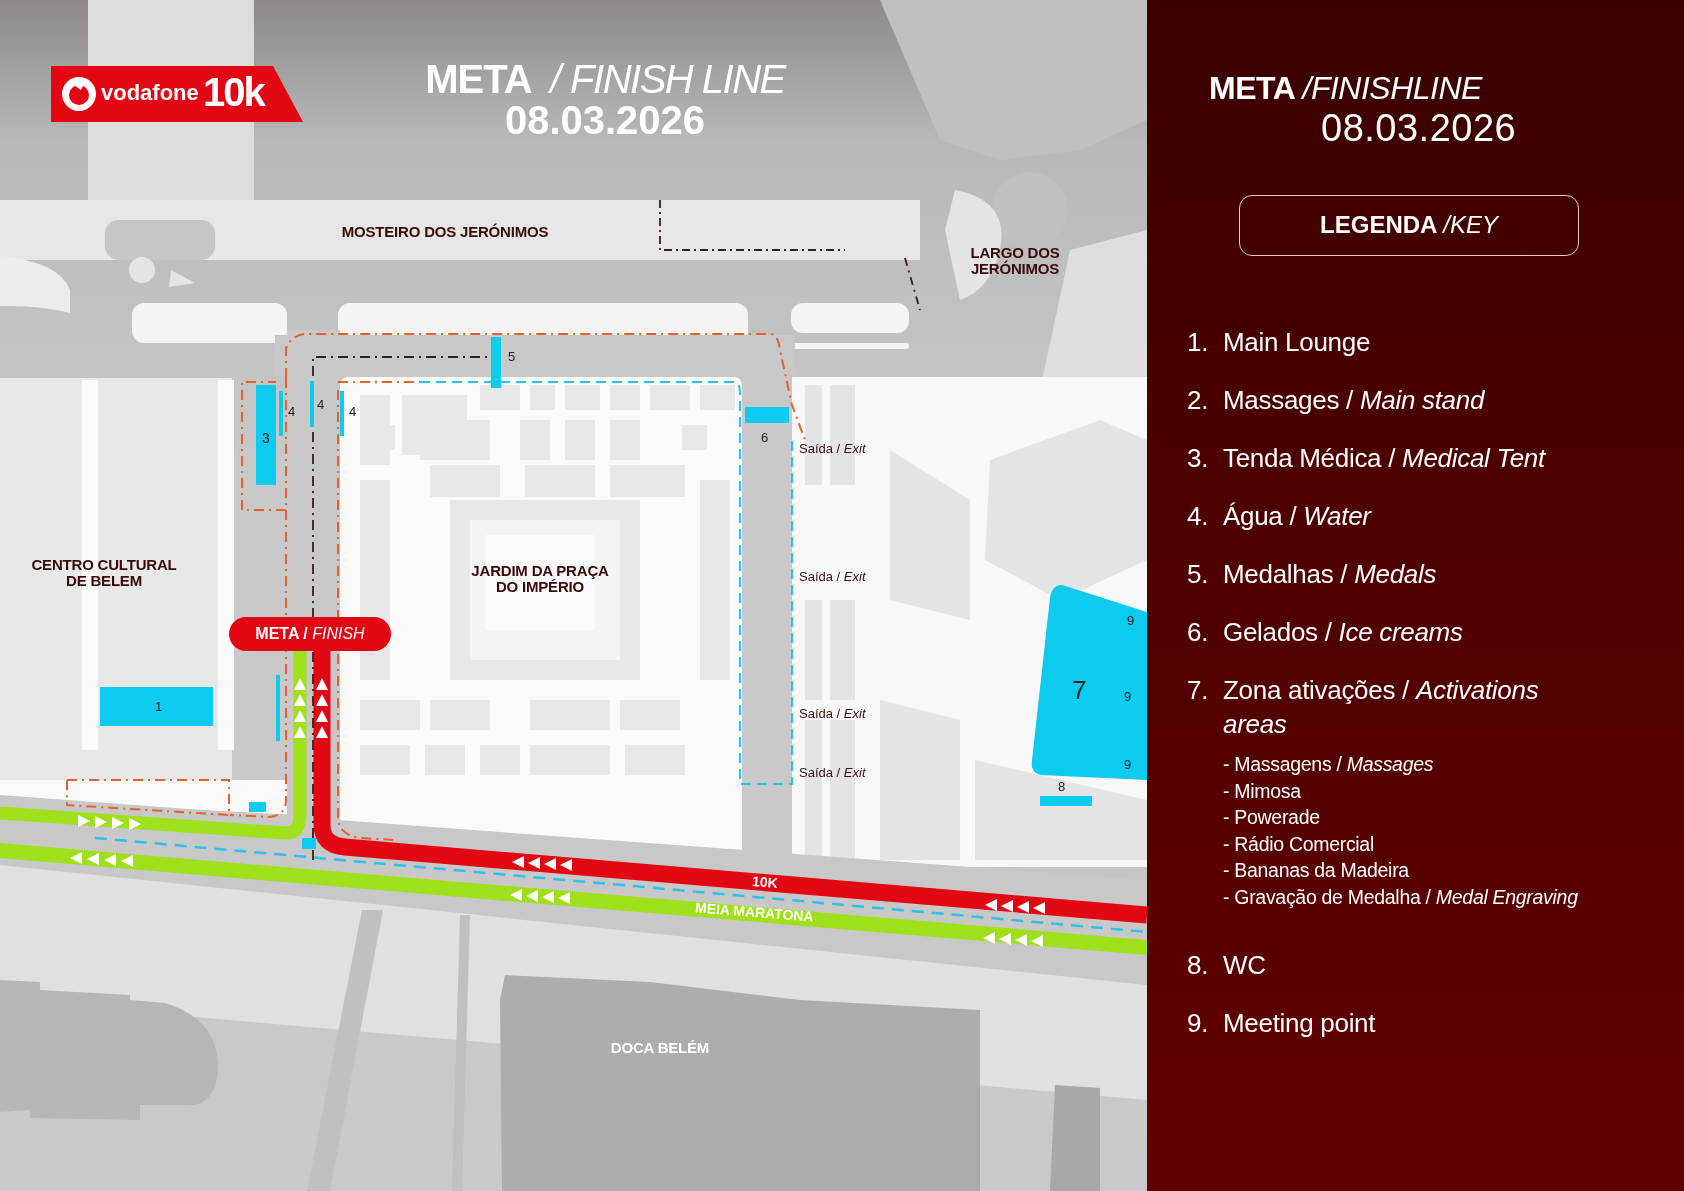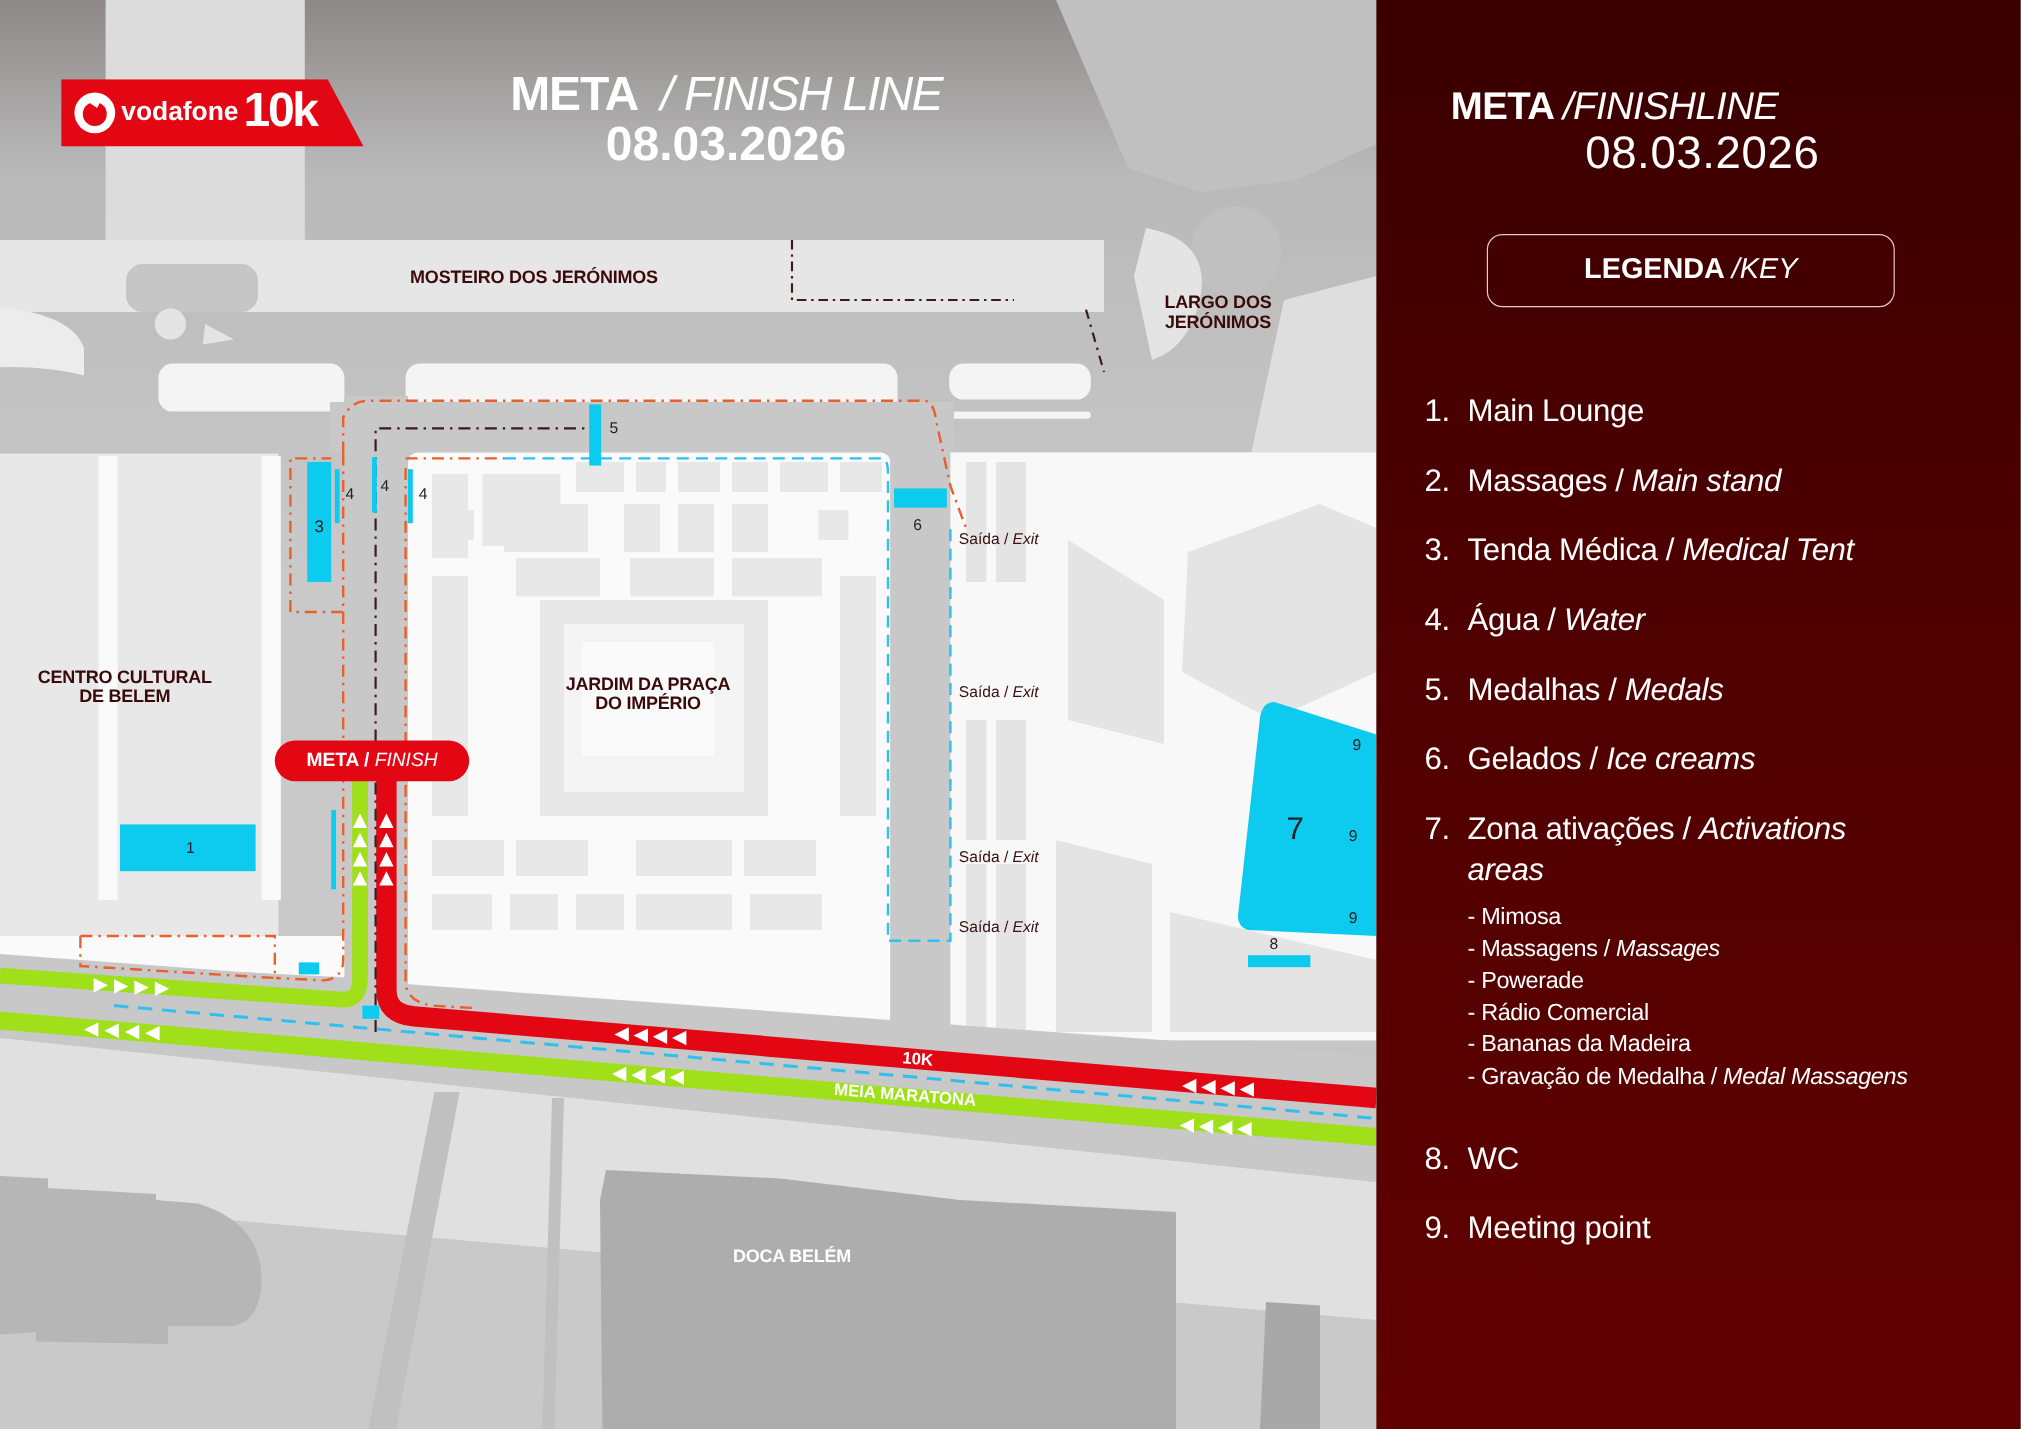--- a/index.html
+++ b/index.html
@@ -303,26 +303,26 @@
       </div>
     <div class="li">
         <span class="n">6.</span>
         <span><span>Gelados /</span> <i>Ice creams</i></span>
       </div>
     <div class="li" style="width:420px;">
         <span class="n">7.</span>
         <span><span>Zona ativações  /</span> <i>Activations areas</i></span>
       </div>
     <div class="sub">
+      <div><span>- Massagens /</span> <i>Massages</i></div>
       <div><span>- Mimosa</span></div>
-      <div><span>- Massagens /</span> <i>Massages</i></div>
       <div><span>- Powerade</span></div>
       <div><span>- Rádio Comercial</span></div>
       <div><span>- Bananas da Madeira</span></div>
-      <div><span>- Gravação de Medalha /</span> <i>Medal Massagens</i></div>
+      <div><span>- Gravação de Medalha /</span> <i>Medal Engraving</i></div>
     </div>
     <div class="li">
         <span class="n">8.</span>
         <span><span>WC</span></span>
       </div>
     <div class="li">
         <span class="n">9.</span>
         <span><span>Meeting point</span></span>
       </div>
   </div>

